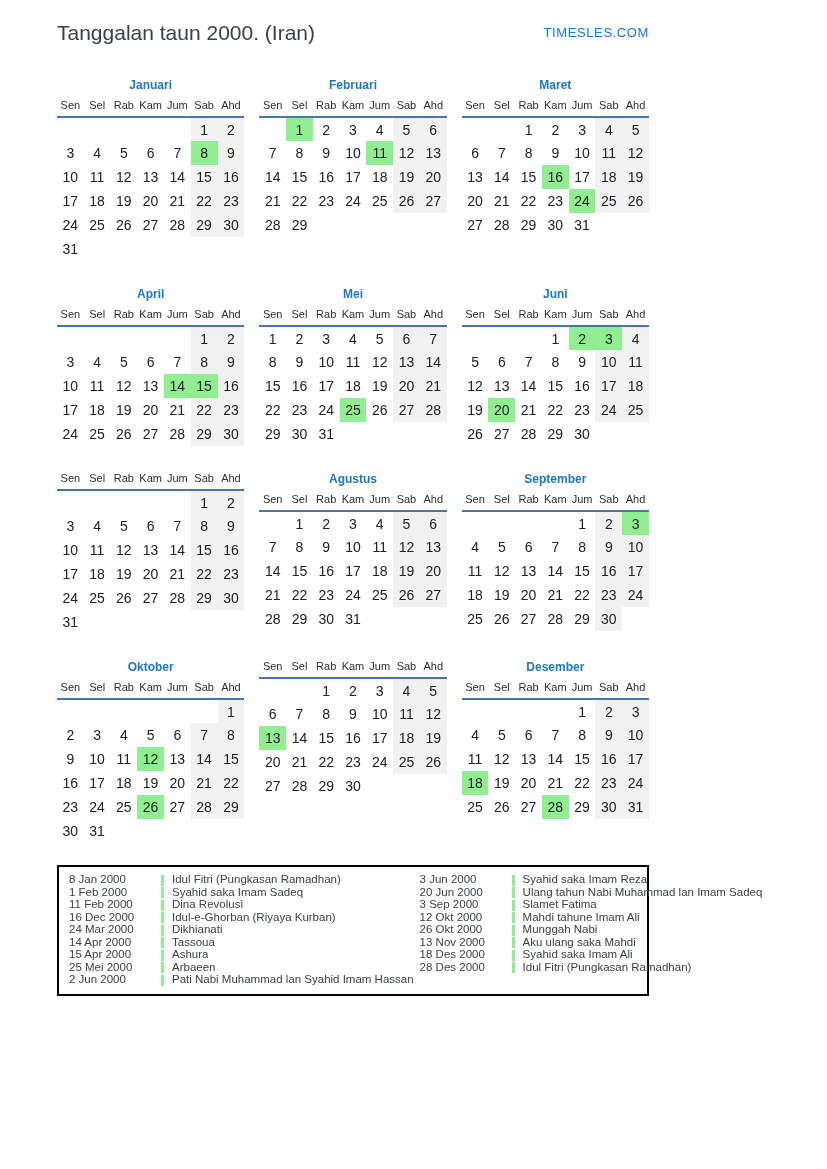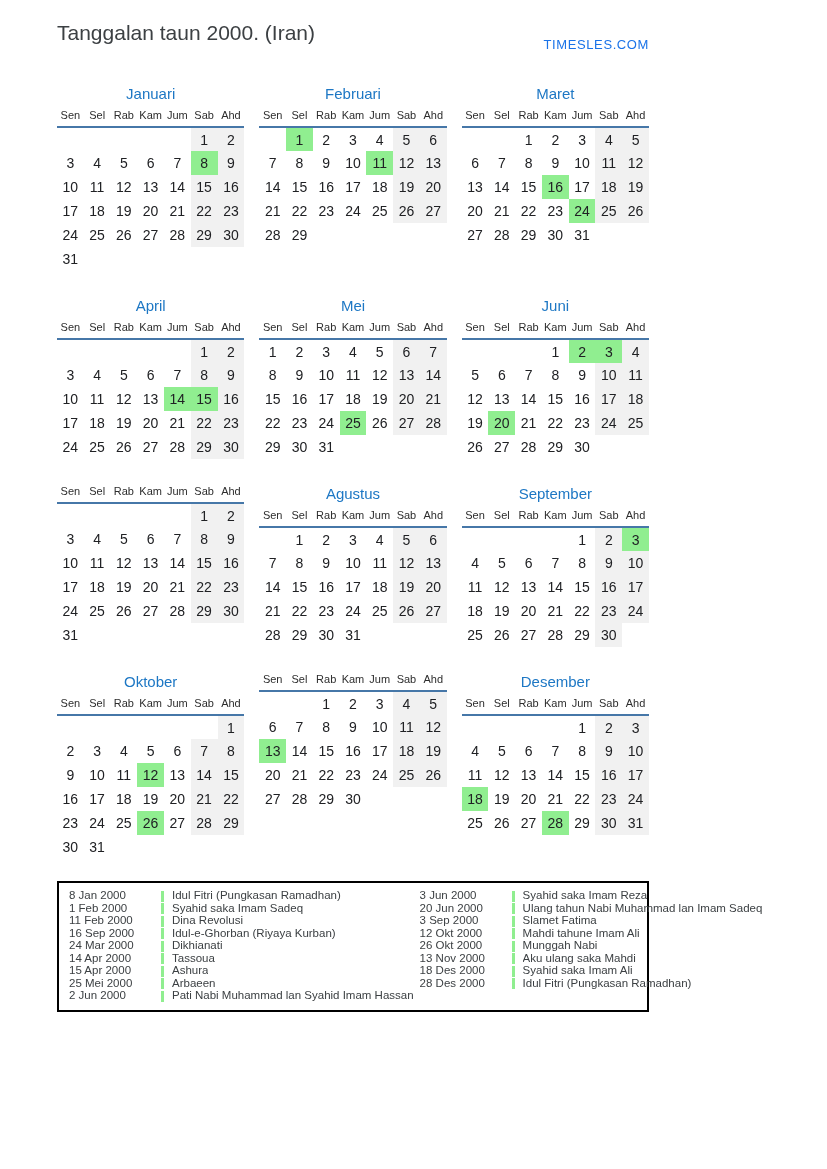--- a/index.html
+++ b/index.html
@@ -8,24 +8,24 @@
     --accent:#1d77c4;
     --rule:#4677a8;
     --link:#1a73e8;
     --legend-border:#000000;
   }
   *{box-sizing:border-box;}
   body{margin:0;background:#ffffff;font-family:"Liberation Sans",sans-serif;}
   .page{width:709px;min-height:1169px;padding:20px 60px 0 57px;background:#fff;}
   .topbar{display:flex;justify-content:space-between;align-items:flex-start;}
   .page-title{font-size:21px;font-weight:400;color:#3c4043;margin:0;line-height:1.2;}
-  .site-link{font-size:13px;color:var(--link);text-decoration:none;letter-spacing:0.6px;margin-top:17px;font-weight:400;}
+  .site-link{font-size:13px;color:var(--link);text-decoration:none;letter-spacing:0.6px;margin-top:5px;font-weight:400;}
   .calendar-grid{margin-top:33px;display:grid;grid-template-columns:repeat(3,1fr);column-gap:15px;row-gap:26px;align-items:start;}
   .month{width:100%;}
-  .month-title{text-align:center;color:var(--accent);font-size:15px;font-weight:400;margin:0 0 7px 0;}
+  .month-title{text-align:center;color:var(--accent);font-size:12px;font-weight:700;margin:0 0 7px 0;}
   table.month-table{border-collapse:collapse;width:100%;table-layout:fixed;}
   table.month-table th{font-size:11px;font-weight:400;color:#2d2d2d;padding:0 0 5px 0;border-bottom:2px solid var(--rule);}
   table.month-table td{height:24px;text-align:center;font-size:14px;color:#202124;padding:0;}
   td.weekend{background:var(--weekend);}
   td.holiday{background:var(--holiday);}
   .legend{margin-top:22px;border:2px solid var(--legend-border);padding:6px 10px 8px 10px;display:grid;grid-template-columns:1fr 1fr;column-gap:6px;align-content:start;}
   .legend-col{display:flex;flex-direction:column;}
   .legend-row{display:flex;align-items:flex-end;height:12.5px;font-size:11.5px;color:#3c4043;line-height:1;white-space:nowrap;}
   .legend-date{flex:0 0 92px;}
   .legend-tick{flex:0 0 3px;width:3px;height:11px;background:var(--holiday);margin-right:8px;}
@@ -835,21 +835,21 @@
           <span class="legend-date">1 Feb 2000</span>
           <span class="legend-tick"></span>
           <span class="legend-name">Syahid saka Imam Sadeq</span>
         </div>
         <div class="legend-row">
           <span class="legend-date">11 Feb 2000</span>
           <span class="legend-tick"></span>
           <span class="legend-name">Dina Revolusi</span>
         </div>
         <div class="legend-row">
-          <span class="legend-date">16 Sep 2000</span>
+          <span class="legend-date">16 Dec 2000</span>
           <span class="legend-tick"></span>
           <span class="legend-name">Idul-e-Ghorban (Riyaya Kurban)</span>
         </div>
         <div class="legend-row">
           <span class="legend-date">24 Mar 2000</span>
           <span class="legend-tick"></span>
           <span class="legend-name">Dikhianati</span>
         </div>
         <div class="legend-row">
           <span class="legend-date">14 Apr 2000</span>

